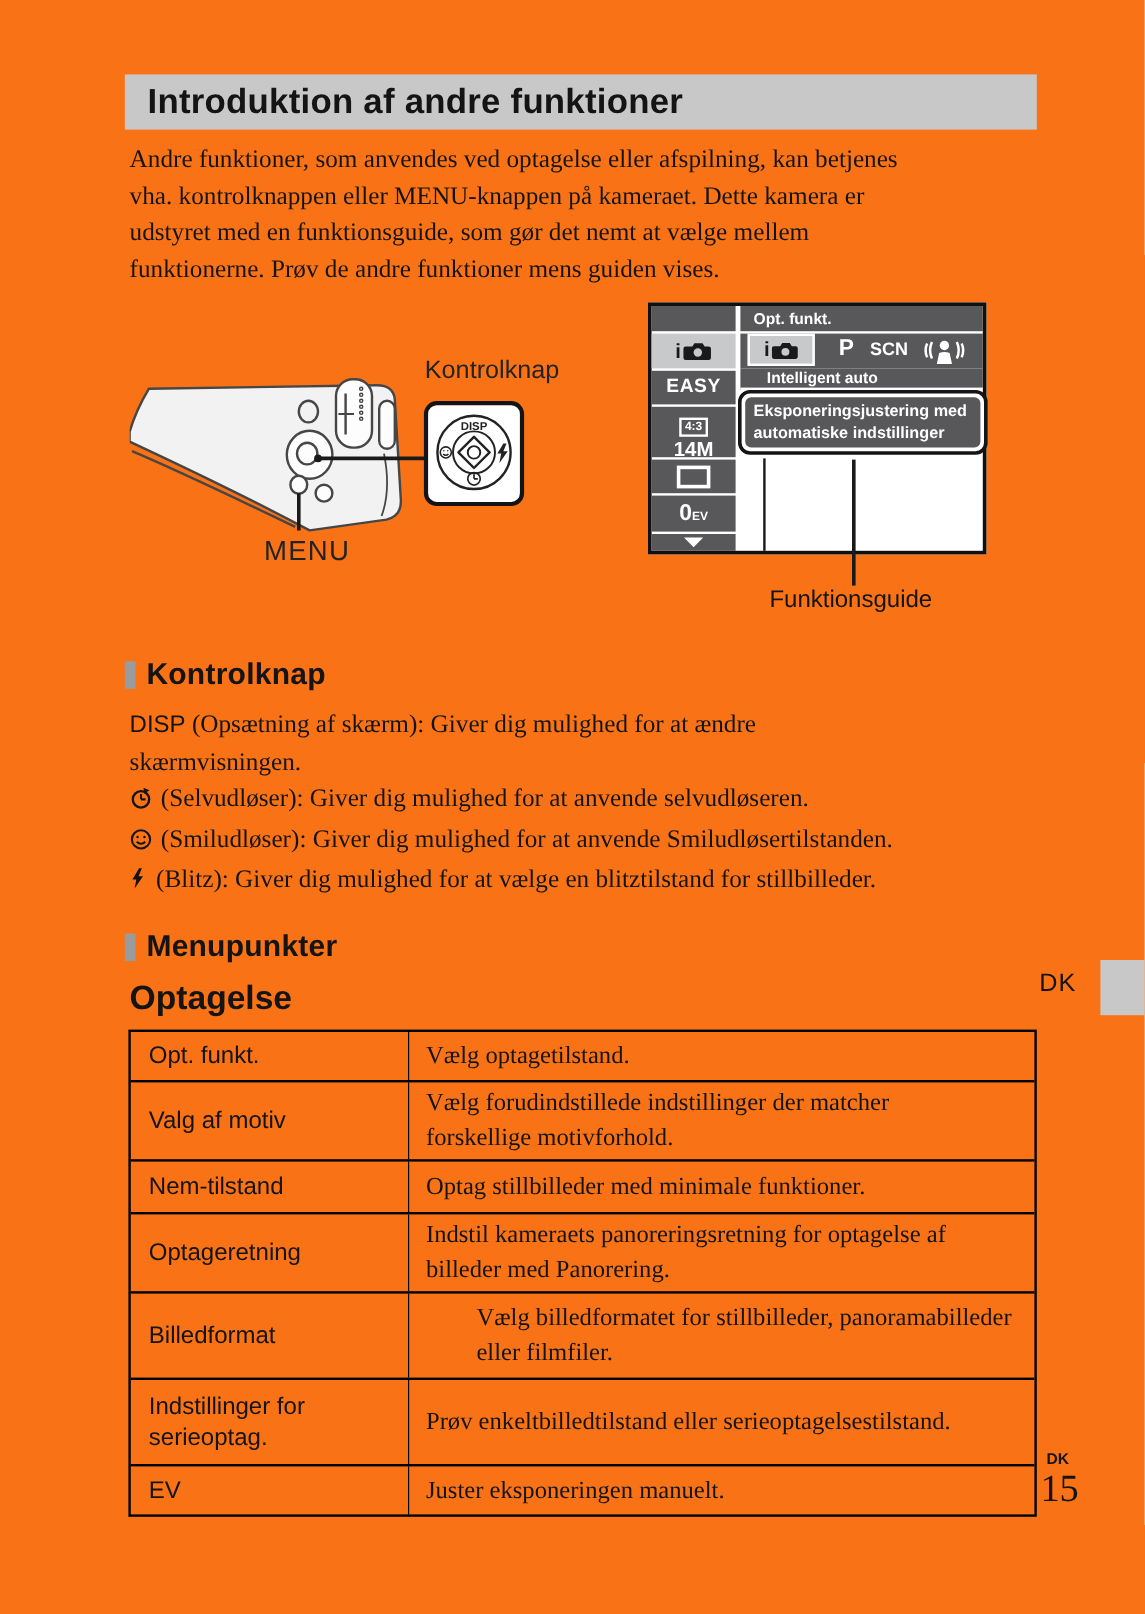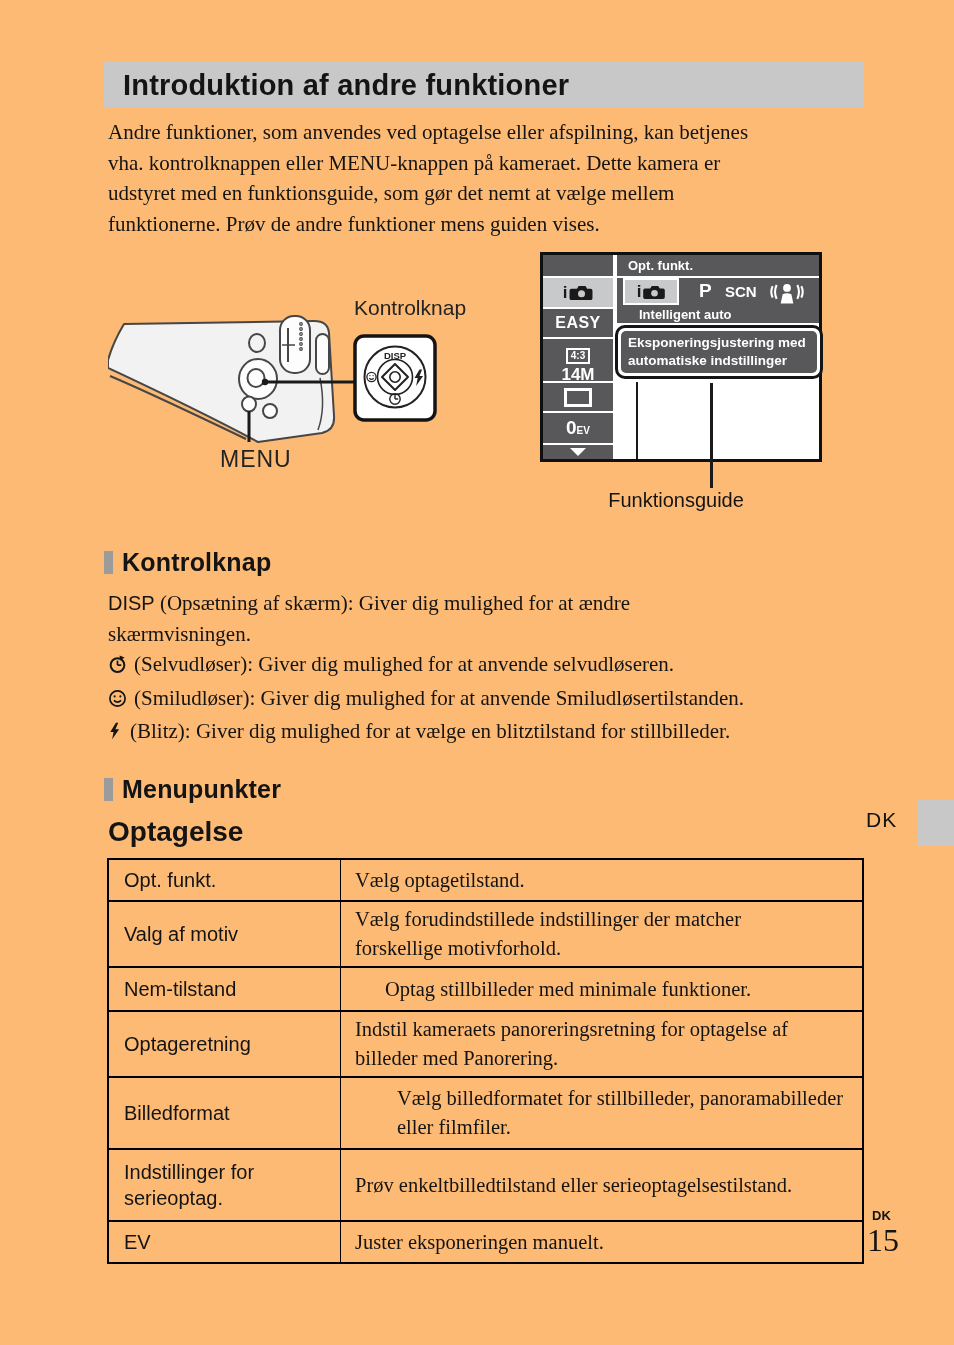--- a/index.html
+++ b/index.html
@@ -1,16 +1,16 @@
 <!DOCTYPE html>
 <html><head>
 <meta charset="utf-8">
 <style>
   html,body { margin:0; padding:0; background:#ffffff; }
-  .canvas { position:relative; width:954px; height:1345px; background:#fdba74; overflow:hidden;
+  .canvas { position:relative; width:954px; height:1345px; background:#f97316; overflow:hidden;
             font-family:"Liberation Sans", "DejaVu Sans", sans-serif; color:#141414; }
   .serif { font-family:"Liberation Serif", "DejaVu Serif", serif; }
   .pre { white-space:pre-line; }
 
   
   .title-banner { position:absolute; left:104px; top:62px; width:760px; height:46px;
                   background:#c8c8c8; display:flex; align-items:center; }
   .title-banner span { font-size:29px; font-weight:bold; margin-left:19px; letter-spacing:0.2px; }
 
   
@@ -63,21 +63,21 @@
 
   .scr-vline { position:absolute; left:93px; top:127px; width:2px; height:77px; background:#1a1a1a; }
 
   .tooltip { position:absolute; left:72px; top:70px; width:196px;
              border:3px solid #151515; border-radius:10px; background:#fff; padding:3px; }
   .tooltip-inner { background:#58585a; border-radius:5px; color:#fff; font-weight:bold;
                    font-size:13.5px; line-height:17.5px; padding:3px 7px 4px 7px; }
 
   .fg-line { position:absolute; left:710px; top:383px; width:3px; height:105px;
              background:#1a1a1a; z-index:5; }
-  .fg-label { position:absolute; left:590px; top:489px; width:172px; text-align:center;
+  .fg-label { position:absolute; left:623px; top:489px; width:172px; text-align:center;
               font-size:20px; z-index:5; }
 
   
   .sec-head { position:absolute; display:flex; align-items:center; }
   .sec-marker { width:9px; height:23px; background:#9b9b9b; margin-right:9px; }
   .sec-head span { font-size:25px; font-weight:bold; letter-spacing:0.2px; }
   .sub-head { position:absolute; font-size:28px; font-weight:bold; }
 
   
   .ctl-lines { position:absolute; left:108px; top:588px; width:790px;
@@ -303,21 +303,21 @@
     </div>
     <div class="t-row" style="height:64px;">
       <div class="t-cell-l">
           <span class="pre">Valg af motiv</span>
         </div>
       <div class="t-cell-r serif">
           <span class="pre">Vælg forudindstillede indstillinger der matcher
 forskellige motivforhold.</span>
         </div>
     </div>
-    <div class="t-row" style="height:42px;gap:30px;">
+    <div class="t-row" style="height:42px;">
       <div class="t-cell-l">
           <span class="pre">Nem-tilstand</span>
         </div>
       <div class="t-cell-r serif">
           <span class="pre">Optag stillbilleder med minimale funktioner.</span>
         </div>
     </div>
     <div class="t-row" style="height:64px;">
       <div class="t-cell-l">
           <span class="pre">Optageretning</span>

